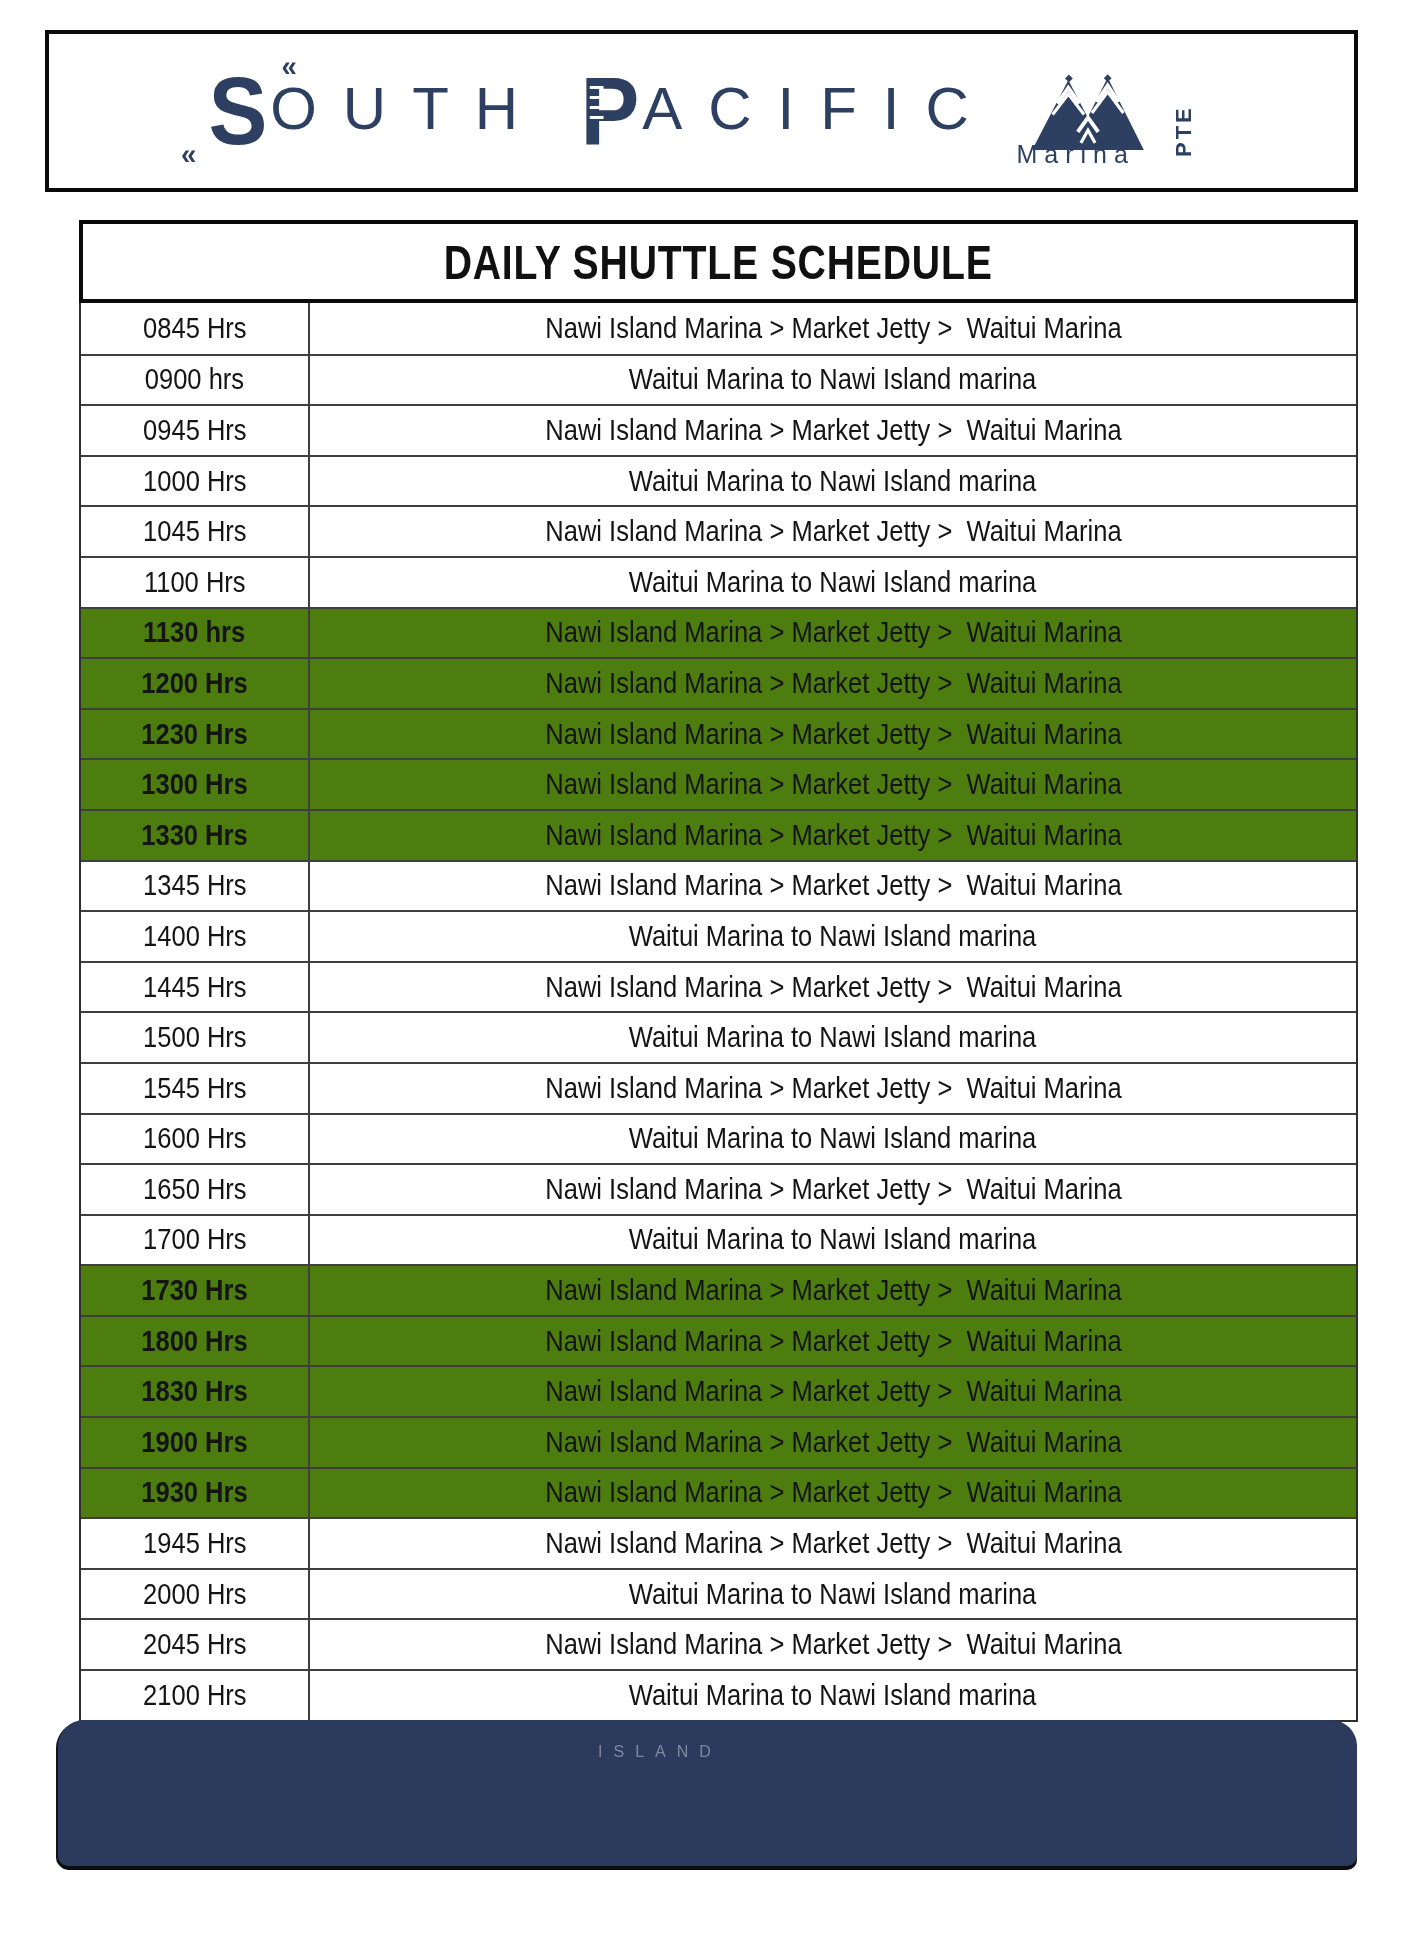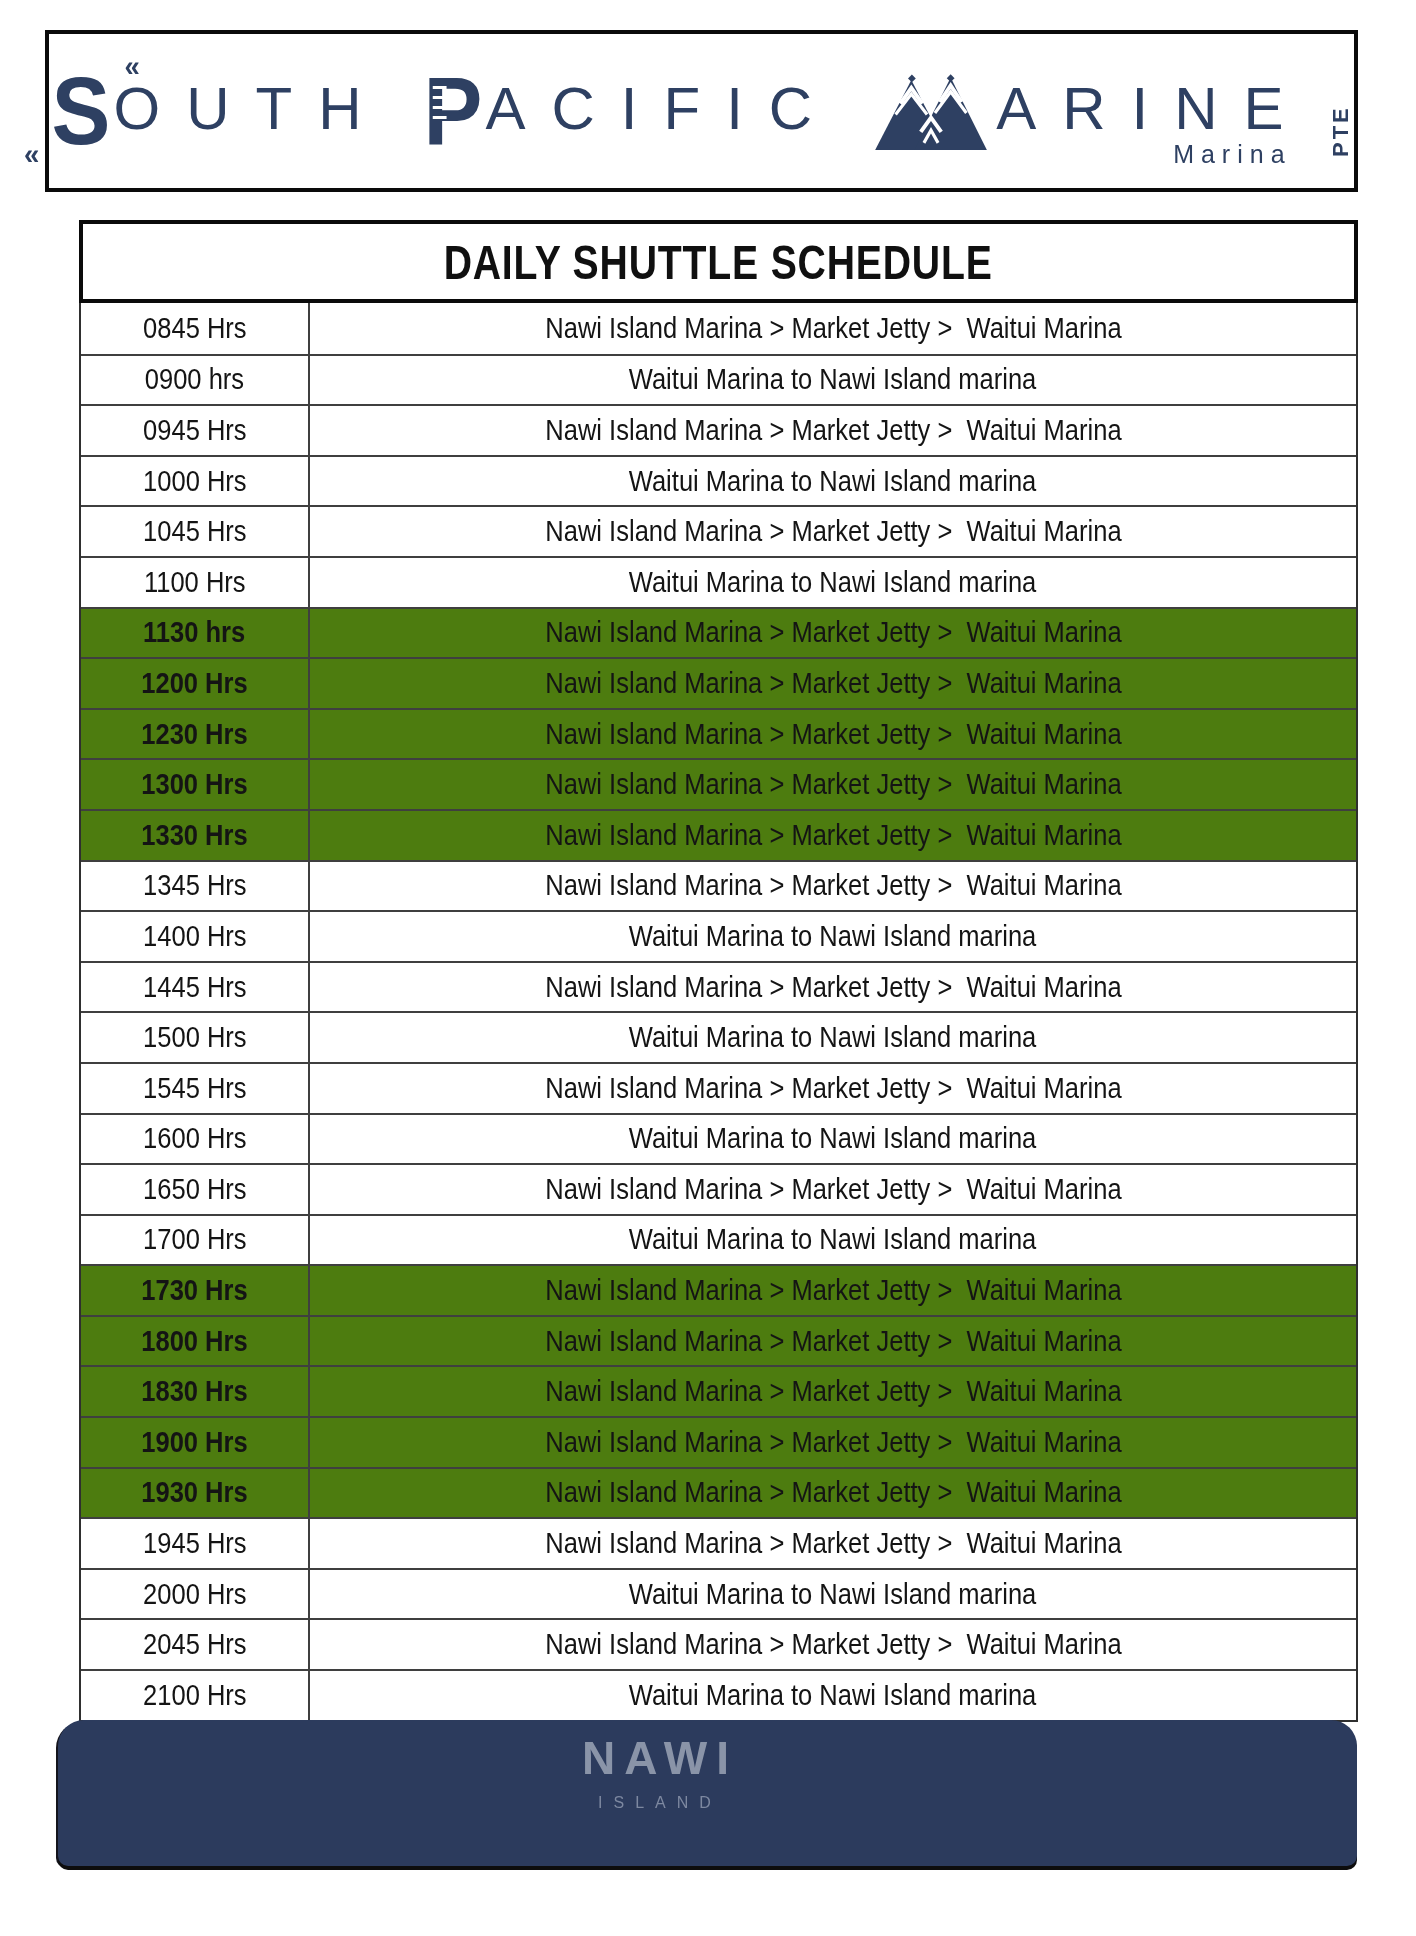--- a/index.html
+++ b/index.html
@@ -108,21 +108,20 @@
           <polyline points="36,36 50,16 64,36" fill="none" stroke="#ffffff" stroke-width="5"></polyline>
           <polyline points="30,50 50,24 70,50" fill="none" stroke="#ffffff" stroke-width="4"></polyline>
           <polyline points="86,34 100,13 114,34" fill="none" stroke="#ffffff" stroke-width="5"></polyline>
           <polyline points="80,48 100,21 120,48" fill="none" stroke="#ffffff" stroke-width="4"></polyline>
           <polyline points="62,72 75,54 88,72" fill="none" stroke="#ffffff" stroke-width="5"></polyline>
           <polyline points="66,86 75,70 84,86" fill="none" stroke="#ffffff" stroke-width="4"></polyline>
           <rect x="47" y="0" width="7" height="7" fill="#2e4062" transform="rotate(45 50 4)"></rect>
           <rect x="97" y="0" width="7" height="7" fill="#2e4062" transform="rotate(45 100 3)"></rect>
         </svg>
       </span>
-      <span class="brand-rest">ARINE</span>
       <span class="brand-pte">PTE</span>
       <span class="brand-limited">Marina</span>
     </div>
   </div>
 
   <div class="schedule">
     <div class="schedule-title-box">
       <span class="schedule-title-text">DAILY SHUTTLE SCHEDULE</span>
     </div>
     <div class="schedule-rows">
@@ -348,18 +347,17 @@
       </div>
       <div class="route-cell">
         <span class="route-text">Waitui Marina to Nawi Island marina</span>
       </div>
     </div>
       </div>
   </div>
 
   <div class="footer-band">
     <div class="nawi-logo">
-      <div class="nawi-word">NAWI</div>
       <div class="nawi-sub">ISLAND</div>
     </div>
   </div>
 
 </div>
 
 </body></html>

